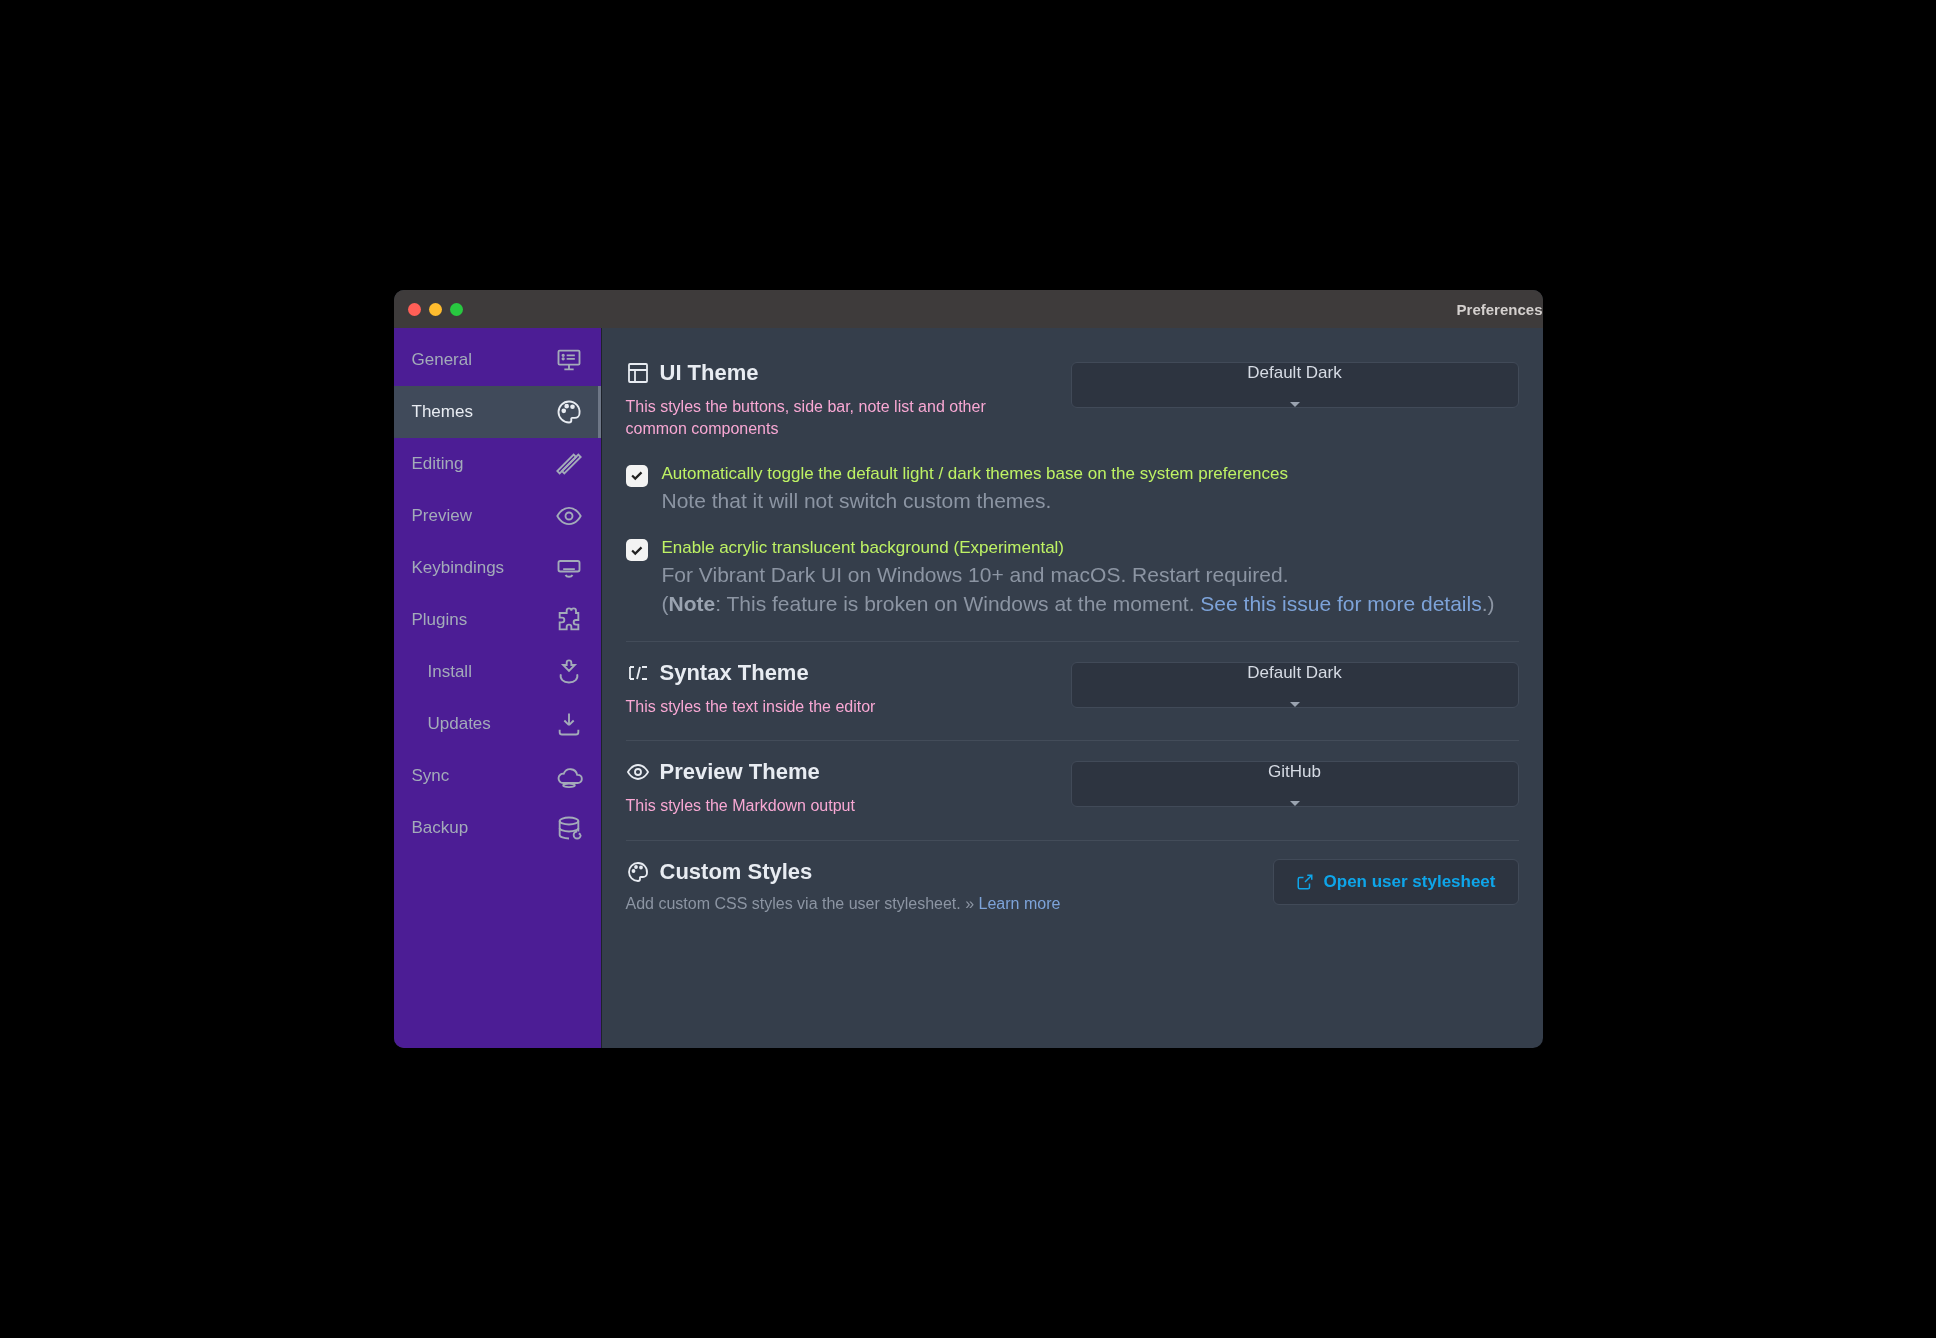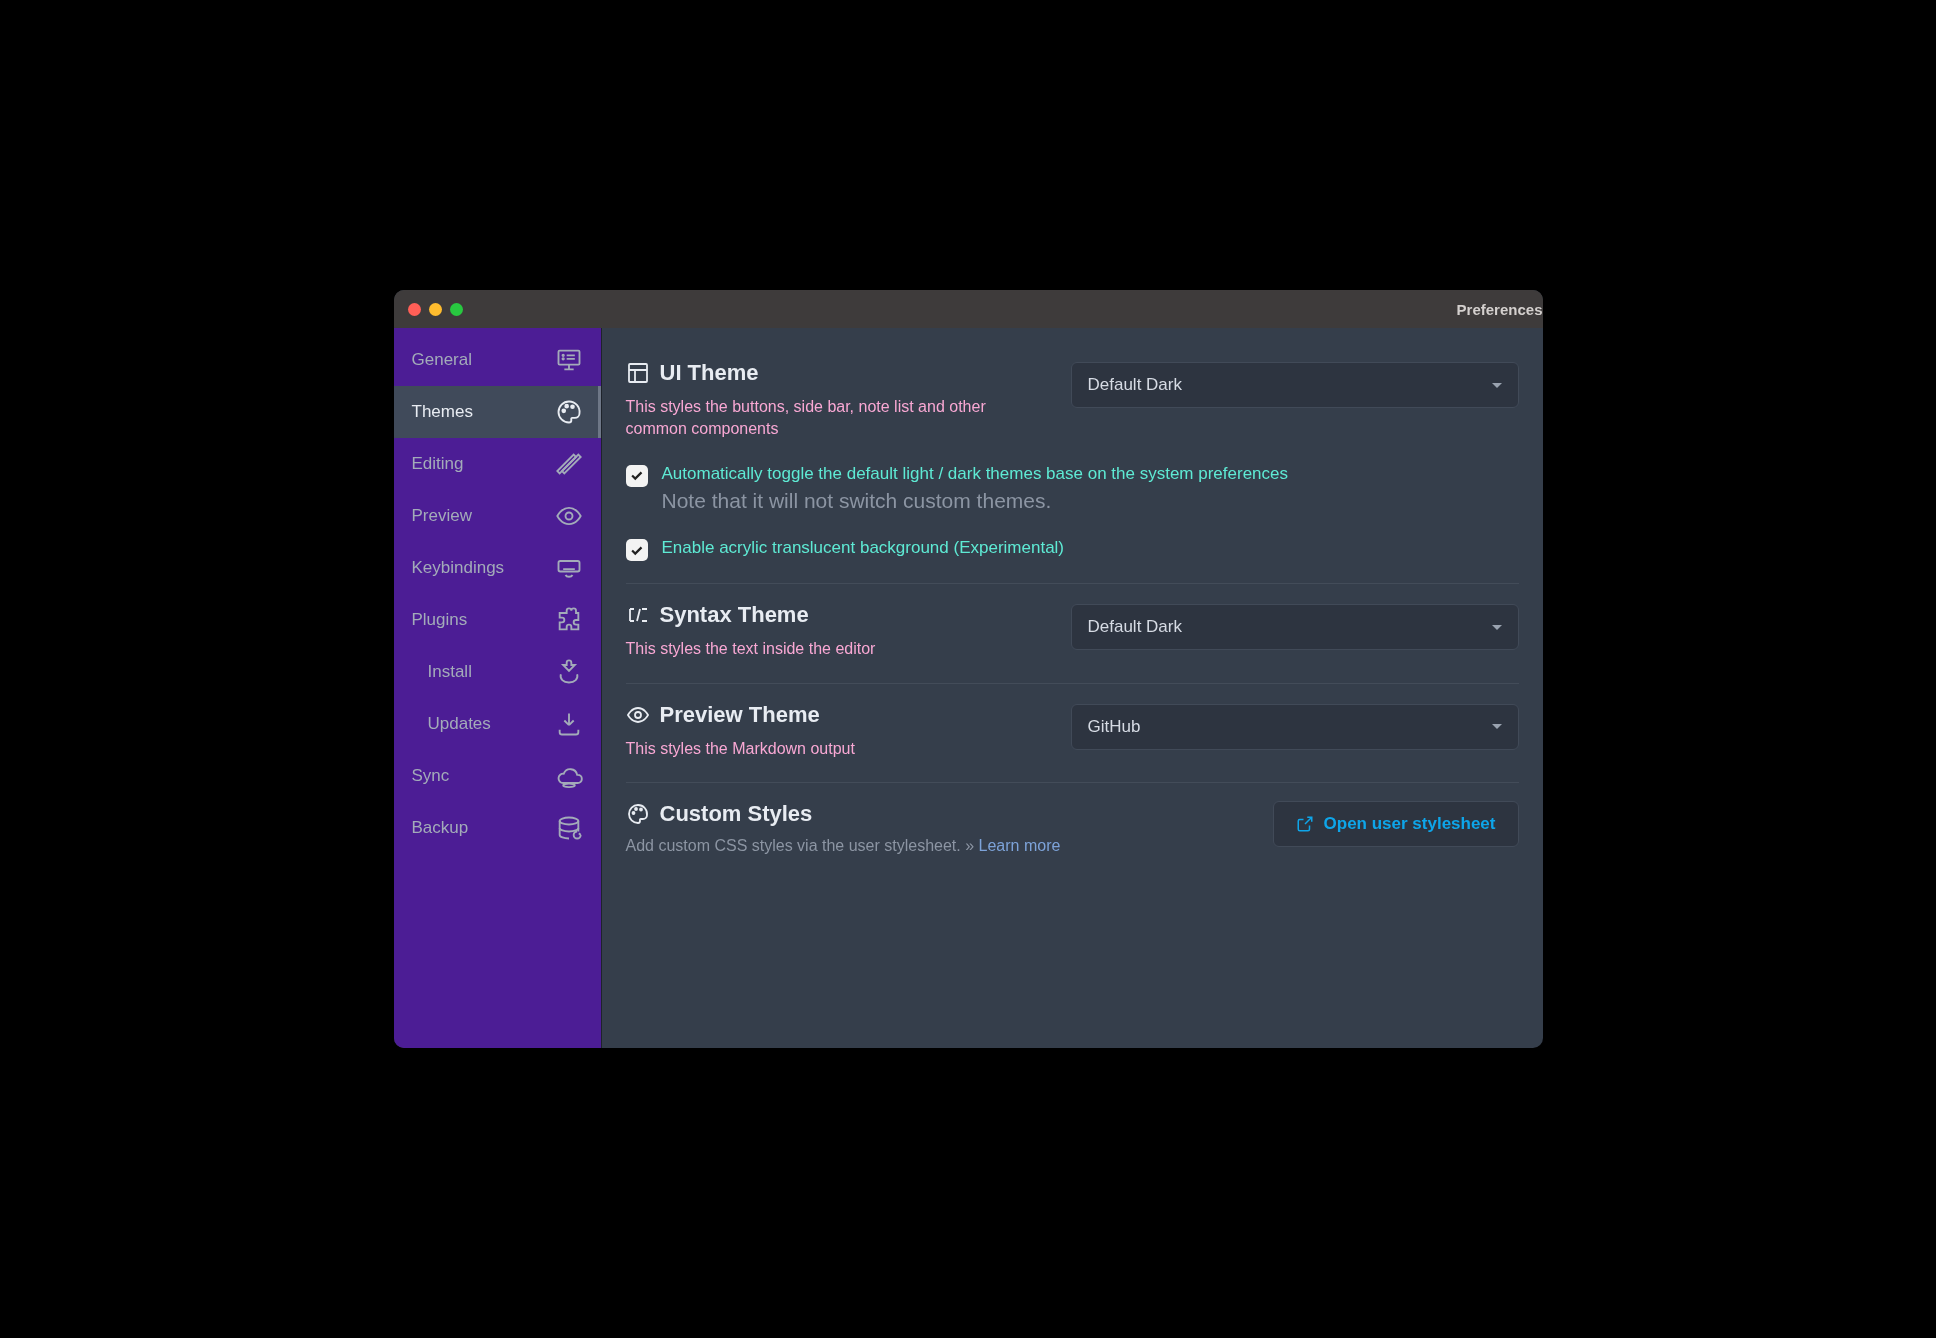--- a/index.html
+++ b/index.html
@@ -121,41 +121,42 @@
       border-radius: 6px;
       display: flex;
       align-items: center;
       justify-content: space-between;
       padding: 0 16px;
       color: #d6dbe4;
       font-size: 17px;
       cursor: pointer;
       flex-shrink: 0;
       margin-top: 2px;
+      flex-direction: column;
     }
     .checkbox-row {
       display: flex;
       align-items: flex-start;
       gap: 14px;
       margin-top: 22px;
     }
     .checkbox {
       width: 22px; height: 22px;
       background: #f3f3f3;
       border-radius: 5px;
       display: flex;
       align-items: center;
       justify-content: center;
       flex-shrink: 0;
       margin-top: 2px;
       cursor: pointer;
     }
     .checkbox svg { width: 15px; height: 15px; }
     .checkbox-label {
-      color: #5eead4;
+      color: #bef264;
       font-size: 17px;
       line-height: 1.35;
     }
     .checkbox-note {
       color: #8c95a3;
       font-size: 21px;
       margin-top: 0;
       line-height: 1.4;
     }
     .checkbox-note b { color: #9aa3b0; font-weight:700; }
@@ -333,20 +334,24 @@
         </div>
 
         <div class="checkbox-row">
           <div class="checkbox">
             <svg viewBox="0 0 24 24" fill="none" stroke="#222" stroke-width="3.5">
                 <path d="M5 12l5 5L20 7"></path>
               </svg>
           </div>
           <div>
             <div class="checkbox-label">Enable acrylic translucent background (Experimental)</div>
+            <div class="checkbox-note">
+              <span>For Vibrant Dark UI on Windows 10+ and macOS. Restart required.</span><br>
+              (<b>Note</b><span>: This feature is broken on Windows at the moment. </span><a class="inline-link">See this issue for more details</a><span>.)</span>
+            </div>
           </div>
         </div>
       </div>
 
       <div class="section">
         <div class="section-header-row">
           <div class="section-header-left">
             <div class="section-title">
               <span class="icon">
                 <svg viewBox="0 0 24 24" fill="none" stroke="currentColor" stroke-width="1.8">

